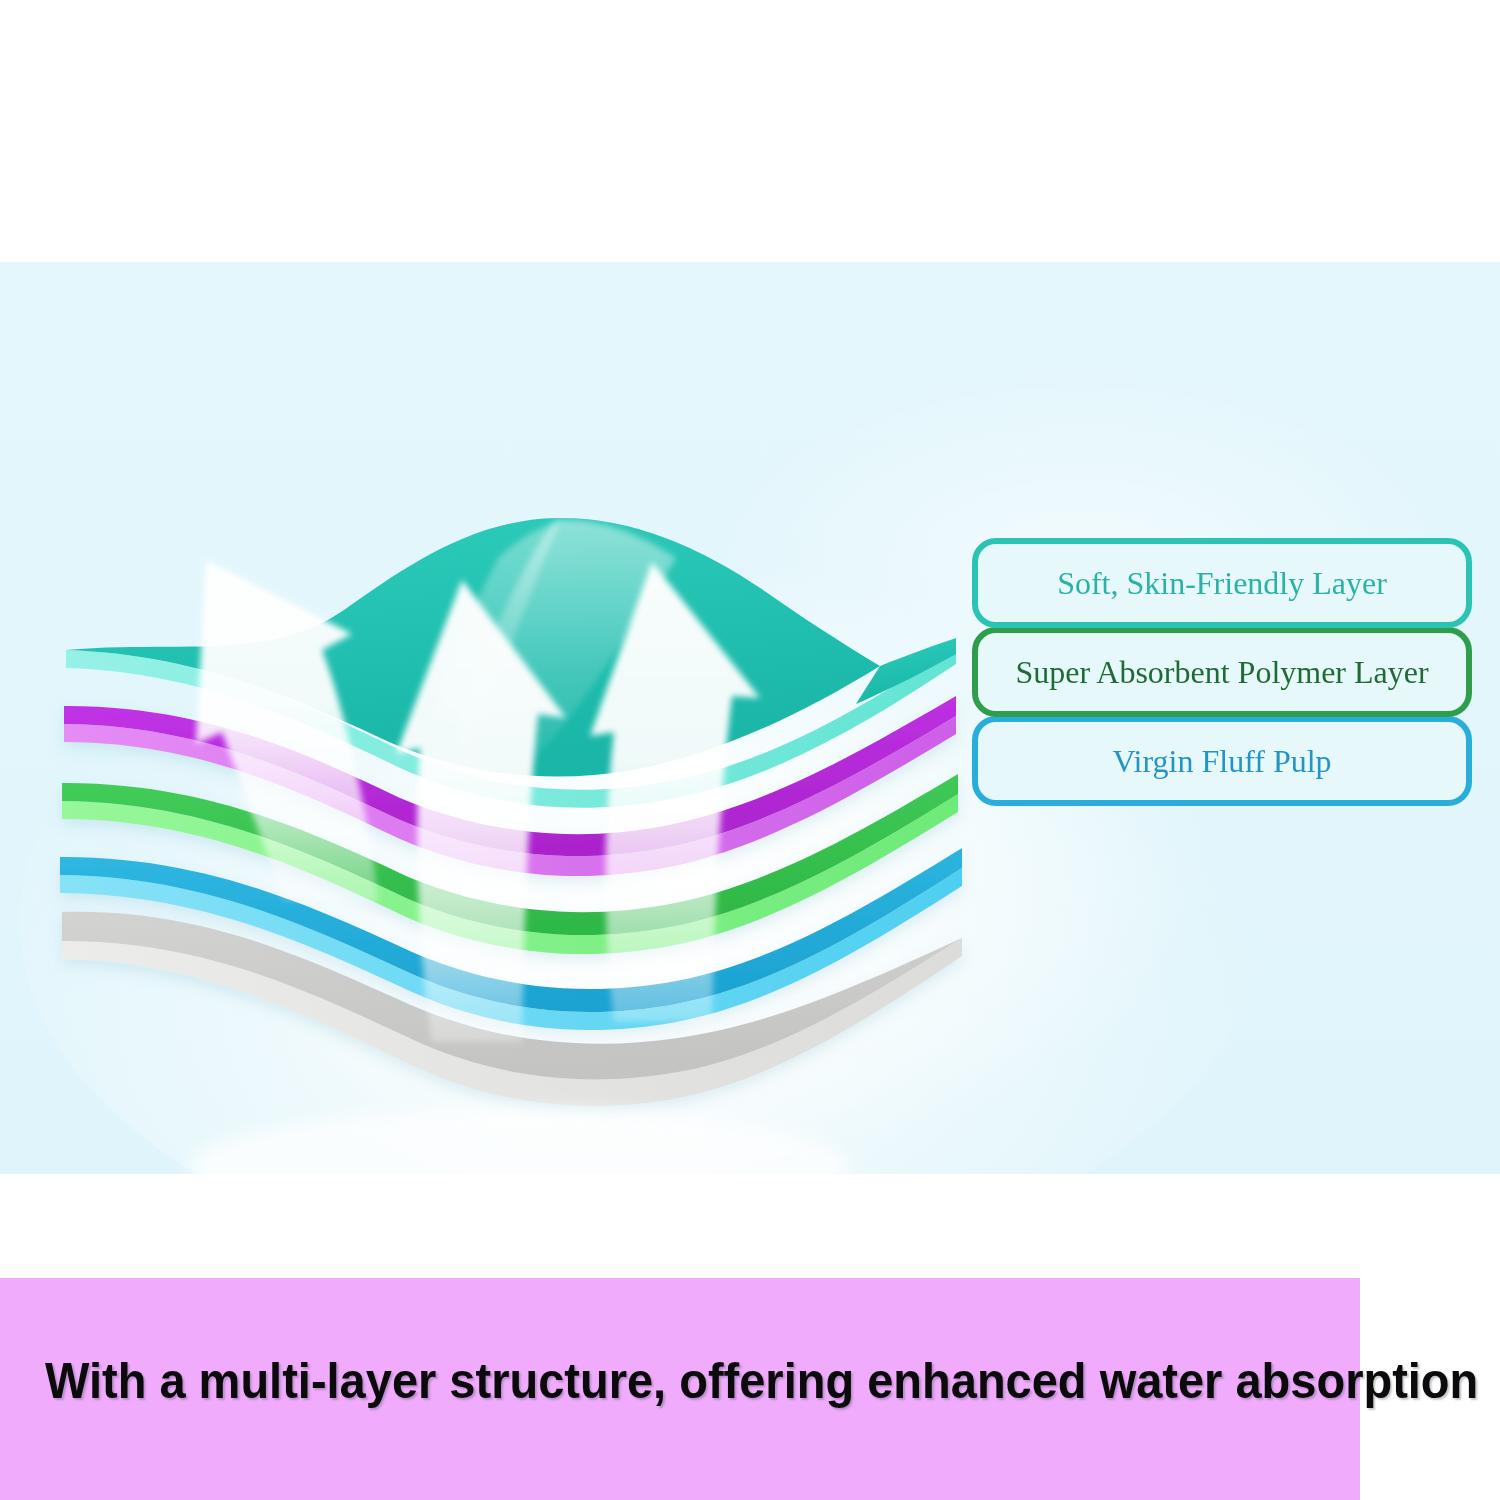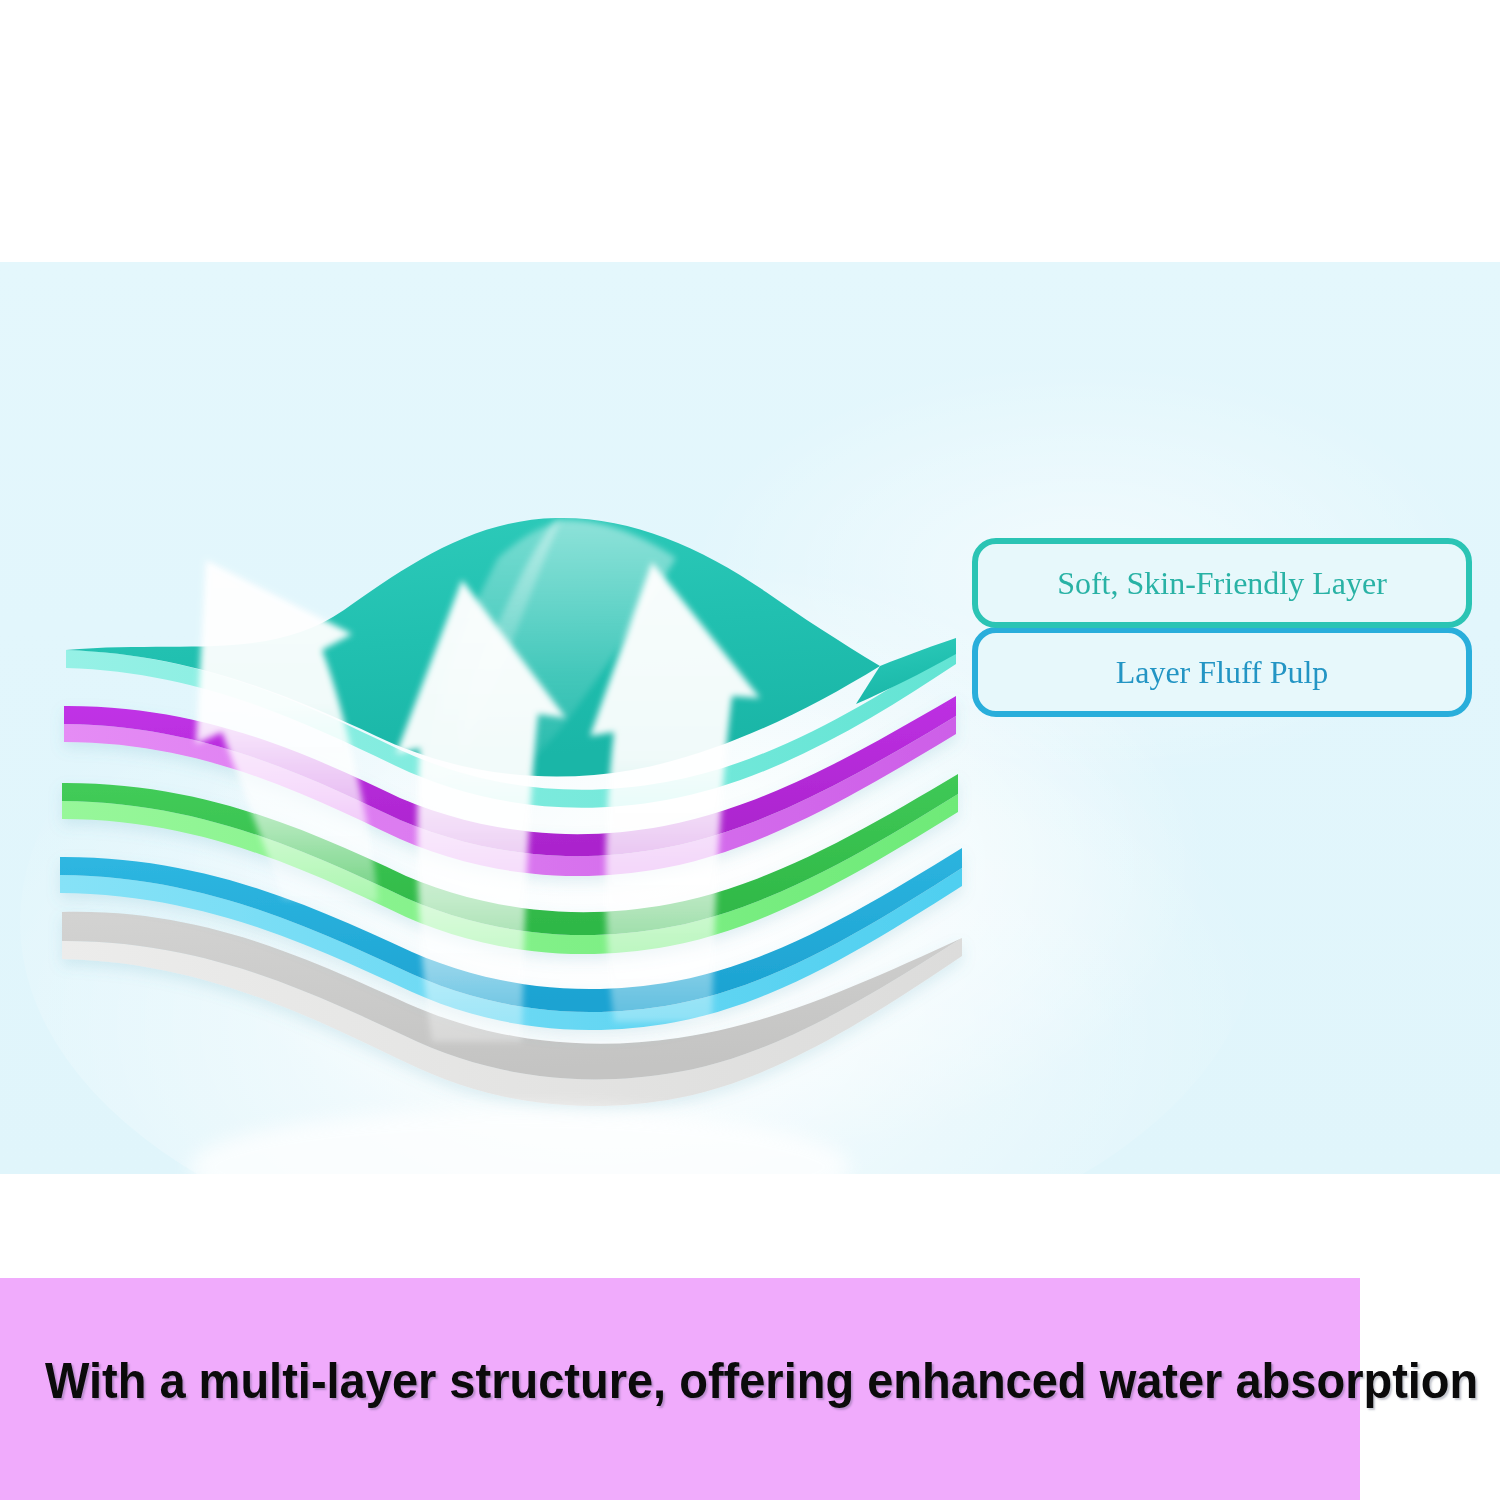--- a/index.html
+++ b/index.html
@@ -275,23 +275,26 @@
       <ellipse cx="520" cy="905" rx="330" ry="58" fill="#ffffff" opacity="0.75" filter="url(#fBlurMd)"></ellipse>
     </svg>
 
     <div class="labels">
 
       <div class="label-box lb-0">
         <span>Soft, Skin-Friendly Layer</span>
       </div>
 
 
+      <div class="label-box lb-2">
+        <span>Super Absorbent Polymer Layer</span>
+      </div>
 
       <div class="label-box lb-3">
-        <span>Layer Fluff Pulp</span>
+        <span>Virgin Fluff Pulp</span>
       </div>
 
 
     </div>
   </div>
 
   <div class="footer-band">
     <div class="footer-text">With a multi-layer structure, offering enhanced water absorption</div>
   </div>
 

